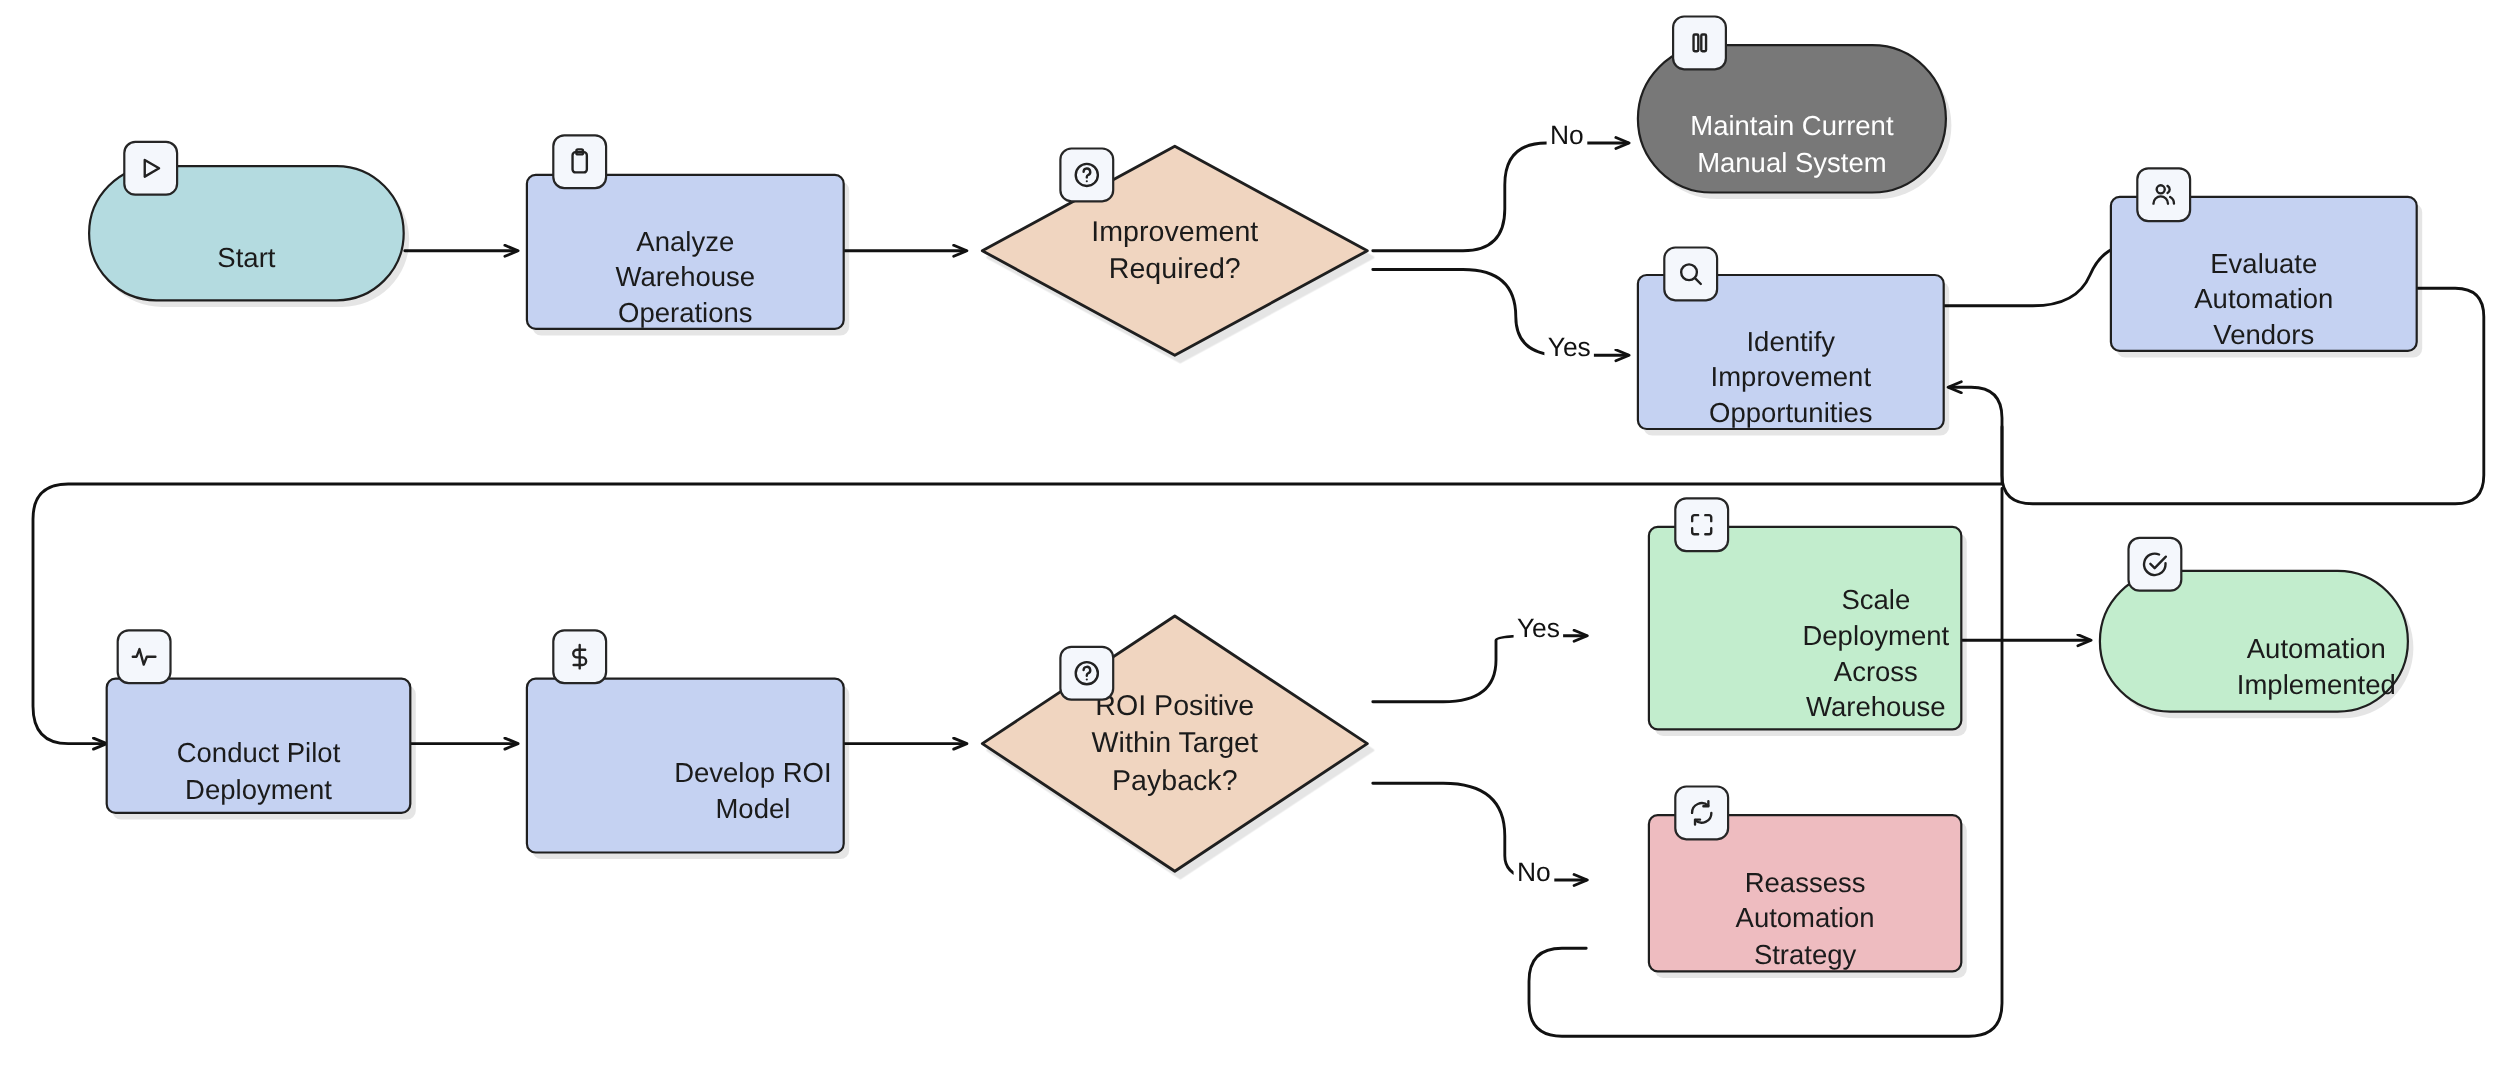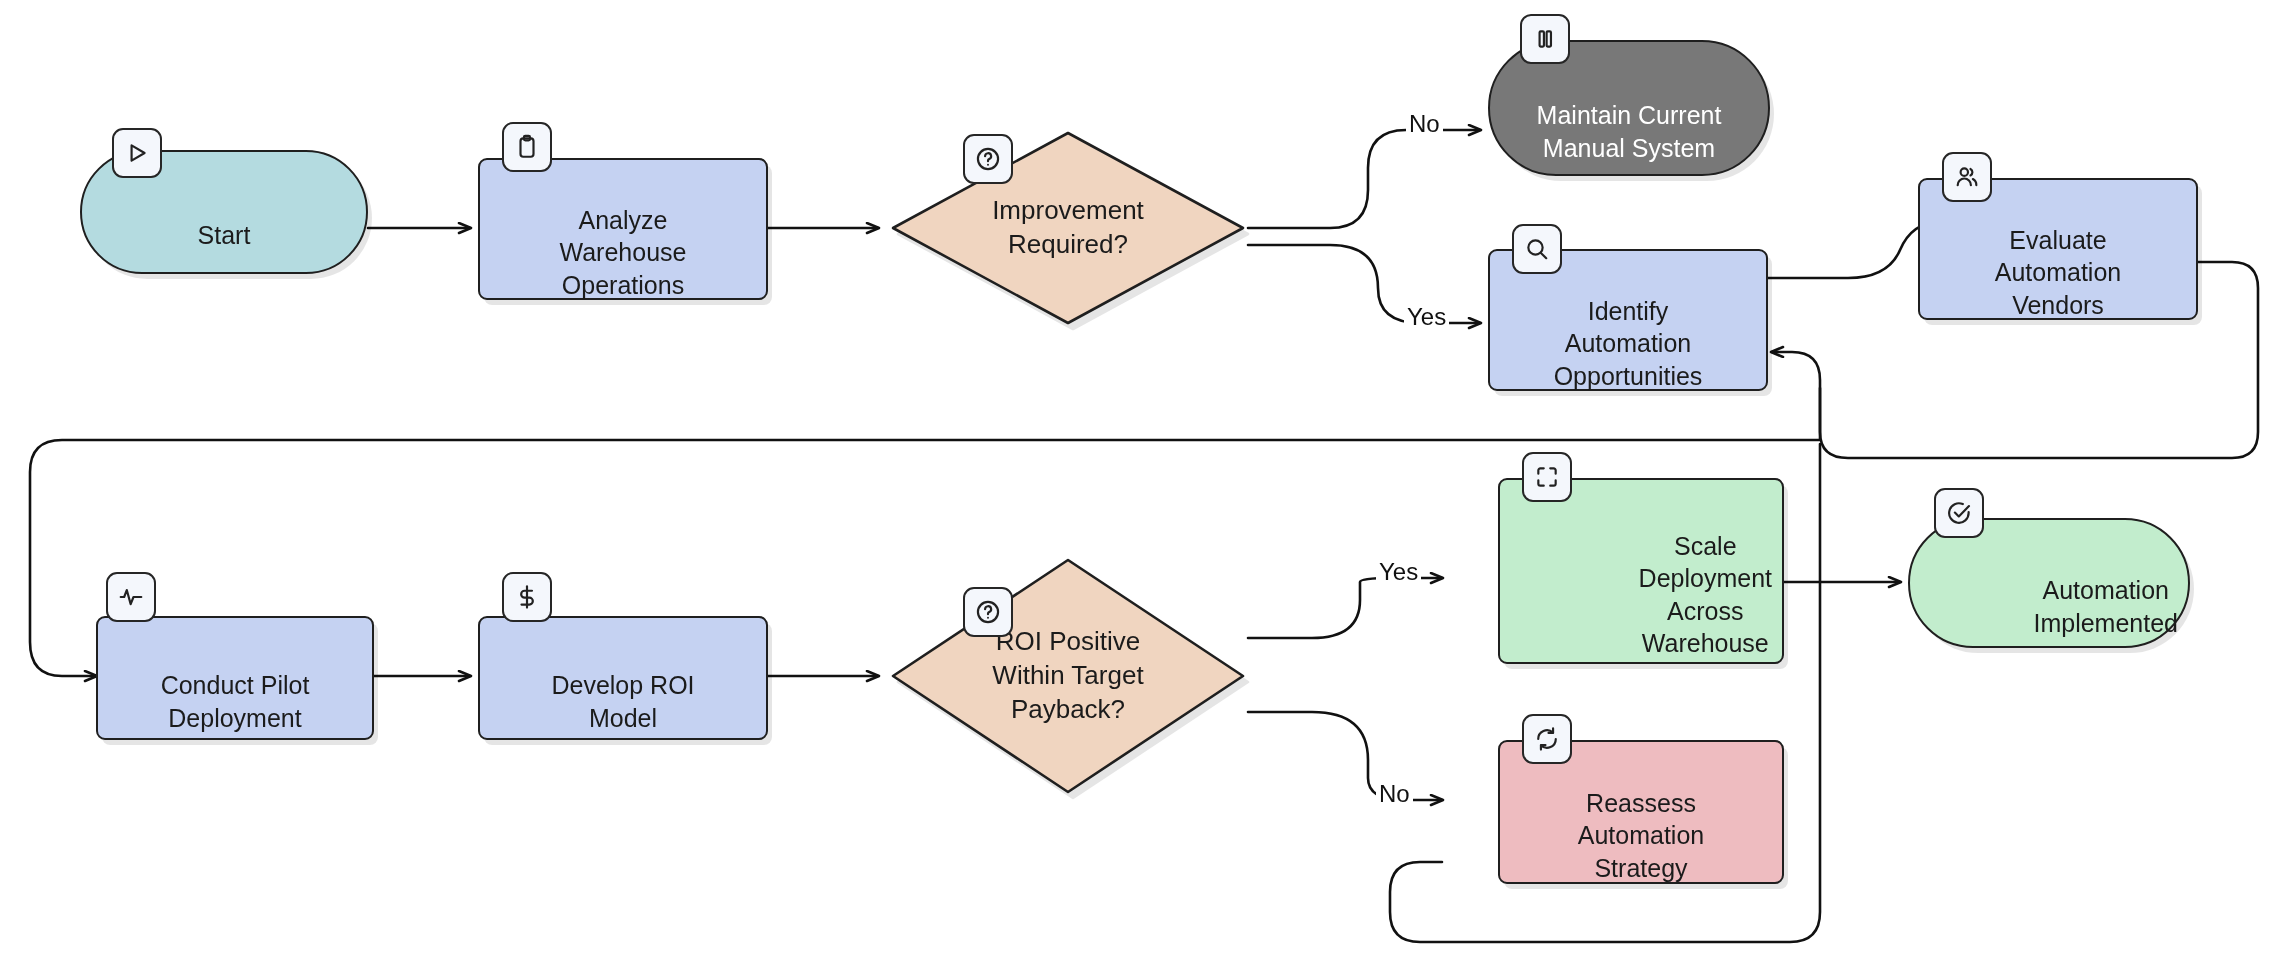--- a/index.html
+++ b/index.html
@@ -119,21 +119,21 @@
   </div>
   <div class="badge" style="left:1520px;top:14px;">
     <svg width="26" height="26" viewBox="0 0 24 24" fill="none" stroke="#222" stroke-width="2" stroke-linecap="round" stroke-linejoin="round">
       <rect x="7" y="5" width="4" height="14" rx="1"></rect>
         <rect x="13.5" y="5" width="4" height="14" rx="1"></rect>
       </svg>
   </div>
 
   <div class="node rect process" style="left:1488px;top:249px;width:280px;height:142px;">
     <span class="lbl">Identify
-Automation
+Improvement
 Opportunities</span>
   </div>
   <div class="badge" style="left:1512px;top:224px;">
     <svg width="26" height="26" viewBox="0 0 24 24" fill="none" stroke="#222" stroke-width="2" stroke-linecap="round" stroke-linejoin="round">
       <circle cx="10.6" cy="10.6" r="6.6"></circle>
         <path d="M15.6 15.6 L20.5 20.5"></path>
       </svg>
   </div>
 
   <div class="node rect process" style="left:1918px;top:178px;width:280px;height:142px;">
@@ -153,21 +153,21 @@
   <div class="node rect process" style="left:96px;top:616px;width:278px;height:124px;">
     <span class="lbl">Conduct Pilot
 Deployment</span>
   </div>
   <div class="badge" style="left:106px;top:572px;">
     <svg width="26" height="26" viewBox="0 0 24 24" fill="none" stroke="#222" stroke-width="2" stroke-linecap="round" stroke-linejoin="round">
       <path d="M2.5 12h3.2l2.4-6.4 3.6 13 2.6-6.6h7.2"></path>
       </svg>
   </div>
 
-  <div class="node rect process" style="left:478px;top:616px;width:290px;height:124px;">
+  <div class="node rect process" style="left:478px;top:616px;width:290px;height:160px;justify-content:flex-end;">
     <span class="lbl">Develop ROI
 Model</span>
   </div>
   <div class="badge" style="left:502px;top:572px;">
     <svg width="26" height="26" viewBox="0 0 24 24" fill="none" stroke="#222" stroke-width="2" stroke-linecap="round" stroke-linejoin="round">
       <path d="M12 2.2v19.6"></path>
       <path d="M16.6 6.2H9.8a3.2 3.2 0 0 0 0 6.4h4.4a3.2 3.2 0 0 1 0 6.4H6.9"></path>
       </svg>
   </div>
 

